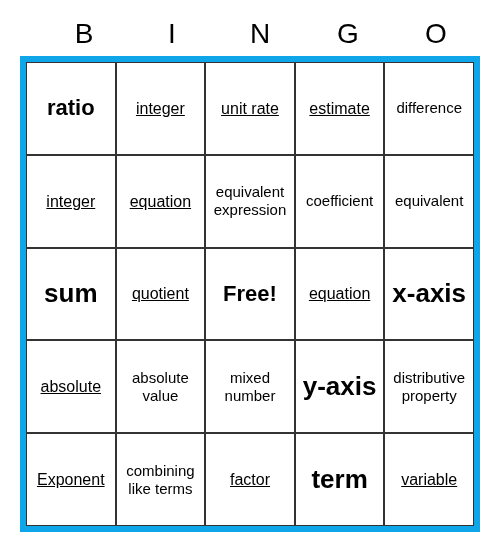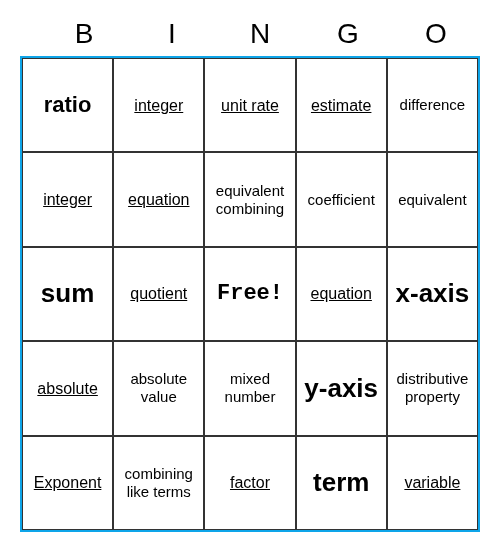--- a/index.html
+++ b/index.html
@@ -42,21 +42,21 @@
       justify-content: center;
       font-size: 28px;
       font-weight: normal;
       height: 44px;
     }
 
     .bingo-grid {
       display: grid;
       grid-template-columns: repeat(5, 1fr);
       grid-template-rows: repeat(5, 1fr);
-      border: 2px solid #0ea5e9;
+      border: 6px solid #0ea5e9;
       flex: 1;
     }
 
     .bingo-cell {
       border: 1px solid #333;
       display: flex;
       align-items: center;
       justify-content: center;
       text-align: center;
       padding: 4px;
@@ -73,21 +73,20 @@
       text-decoration: underline;
     }
 
     .bingo-cell.small-text {
       font-size: 15px;
     }
 
     .bingo-cell.free {
       font-size: 22px;
       font-weight: bold;
-      font-family: Liberation Mono, monospace;
     }
 
     .bingo-cell.xlarge-text {
       font-size: 26px;
       font-weight: bold;
     }
   </style>
 </head>
 <body>
 
@@ -102,21 +101,21 @@
   </div>
 
   <div class="bingo-grid">
   <div class="bingo-cell large-text">ratio</div>
       <div class="bingo-cell medium-text">integer</div>
       <div class="bingo-cell medium-text">unit rate</div>
       <div class="bingo-cell medium-text">estimate</div>
       <div class="bingo-cell small-text">difference</div>
       <div class="bingo-cell medium-text">integer</div>
       <div class="bingo-cell medium-text">equation</div>
-      <div class="bingo-cell small-text">equivalent combining</div>
+      <div class="bingo-cell small-text">equivalent expression</div>
       <div class="bingo-cell small-text">coefficient</div>
       <div class="bingo-cell small-text">equivalent</div>
       <div class="bingo-cell xlarge-text">sum</div>
       <div class="bingo-cell medium-text">quotient</div>
       <div class="bingo-cell free">Free!</div>
       <div class="bingo-cell medium-text">equation</div>
       <div class="bingo-cell xlarge-text">x-axis</div>
       <div class="bingo-cell medium-text">absolute</div>
       <div class="bingo-cell small-text">absolute value</div>
       <div class="bingo-cell small-text">mixed number</div>

